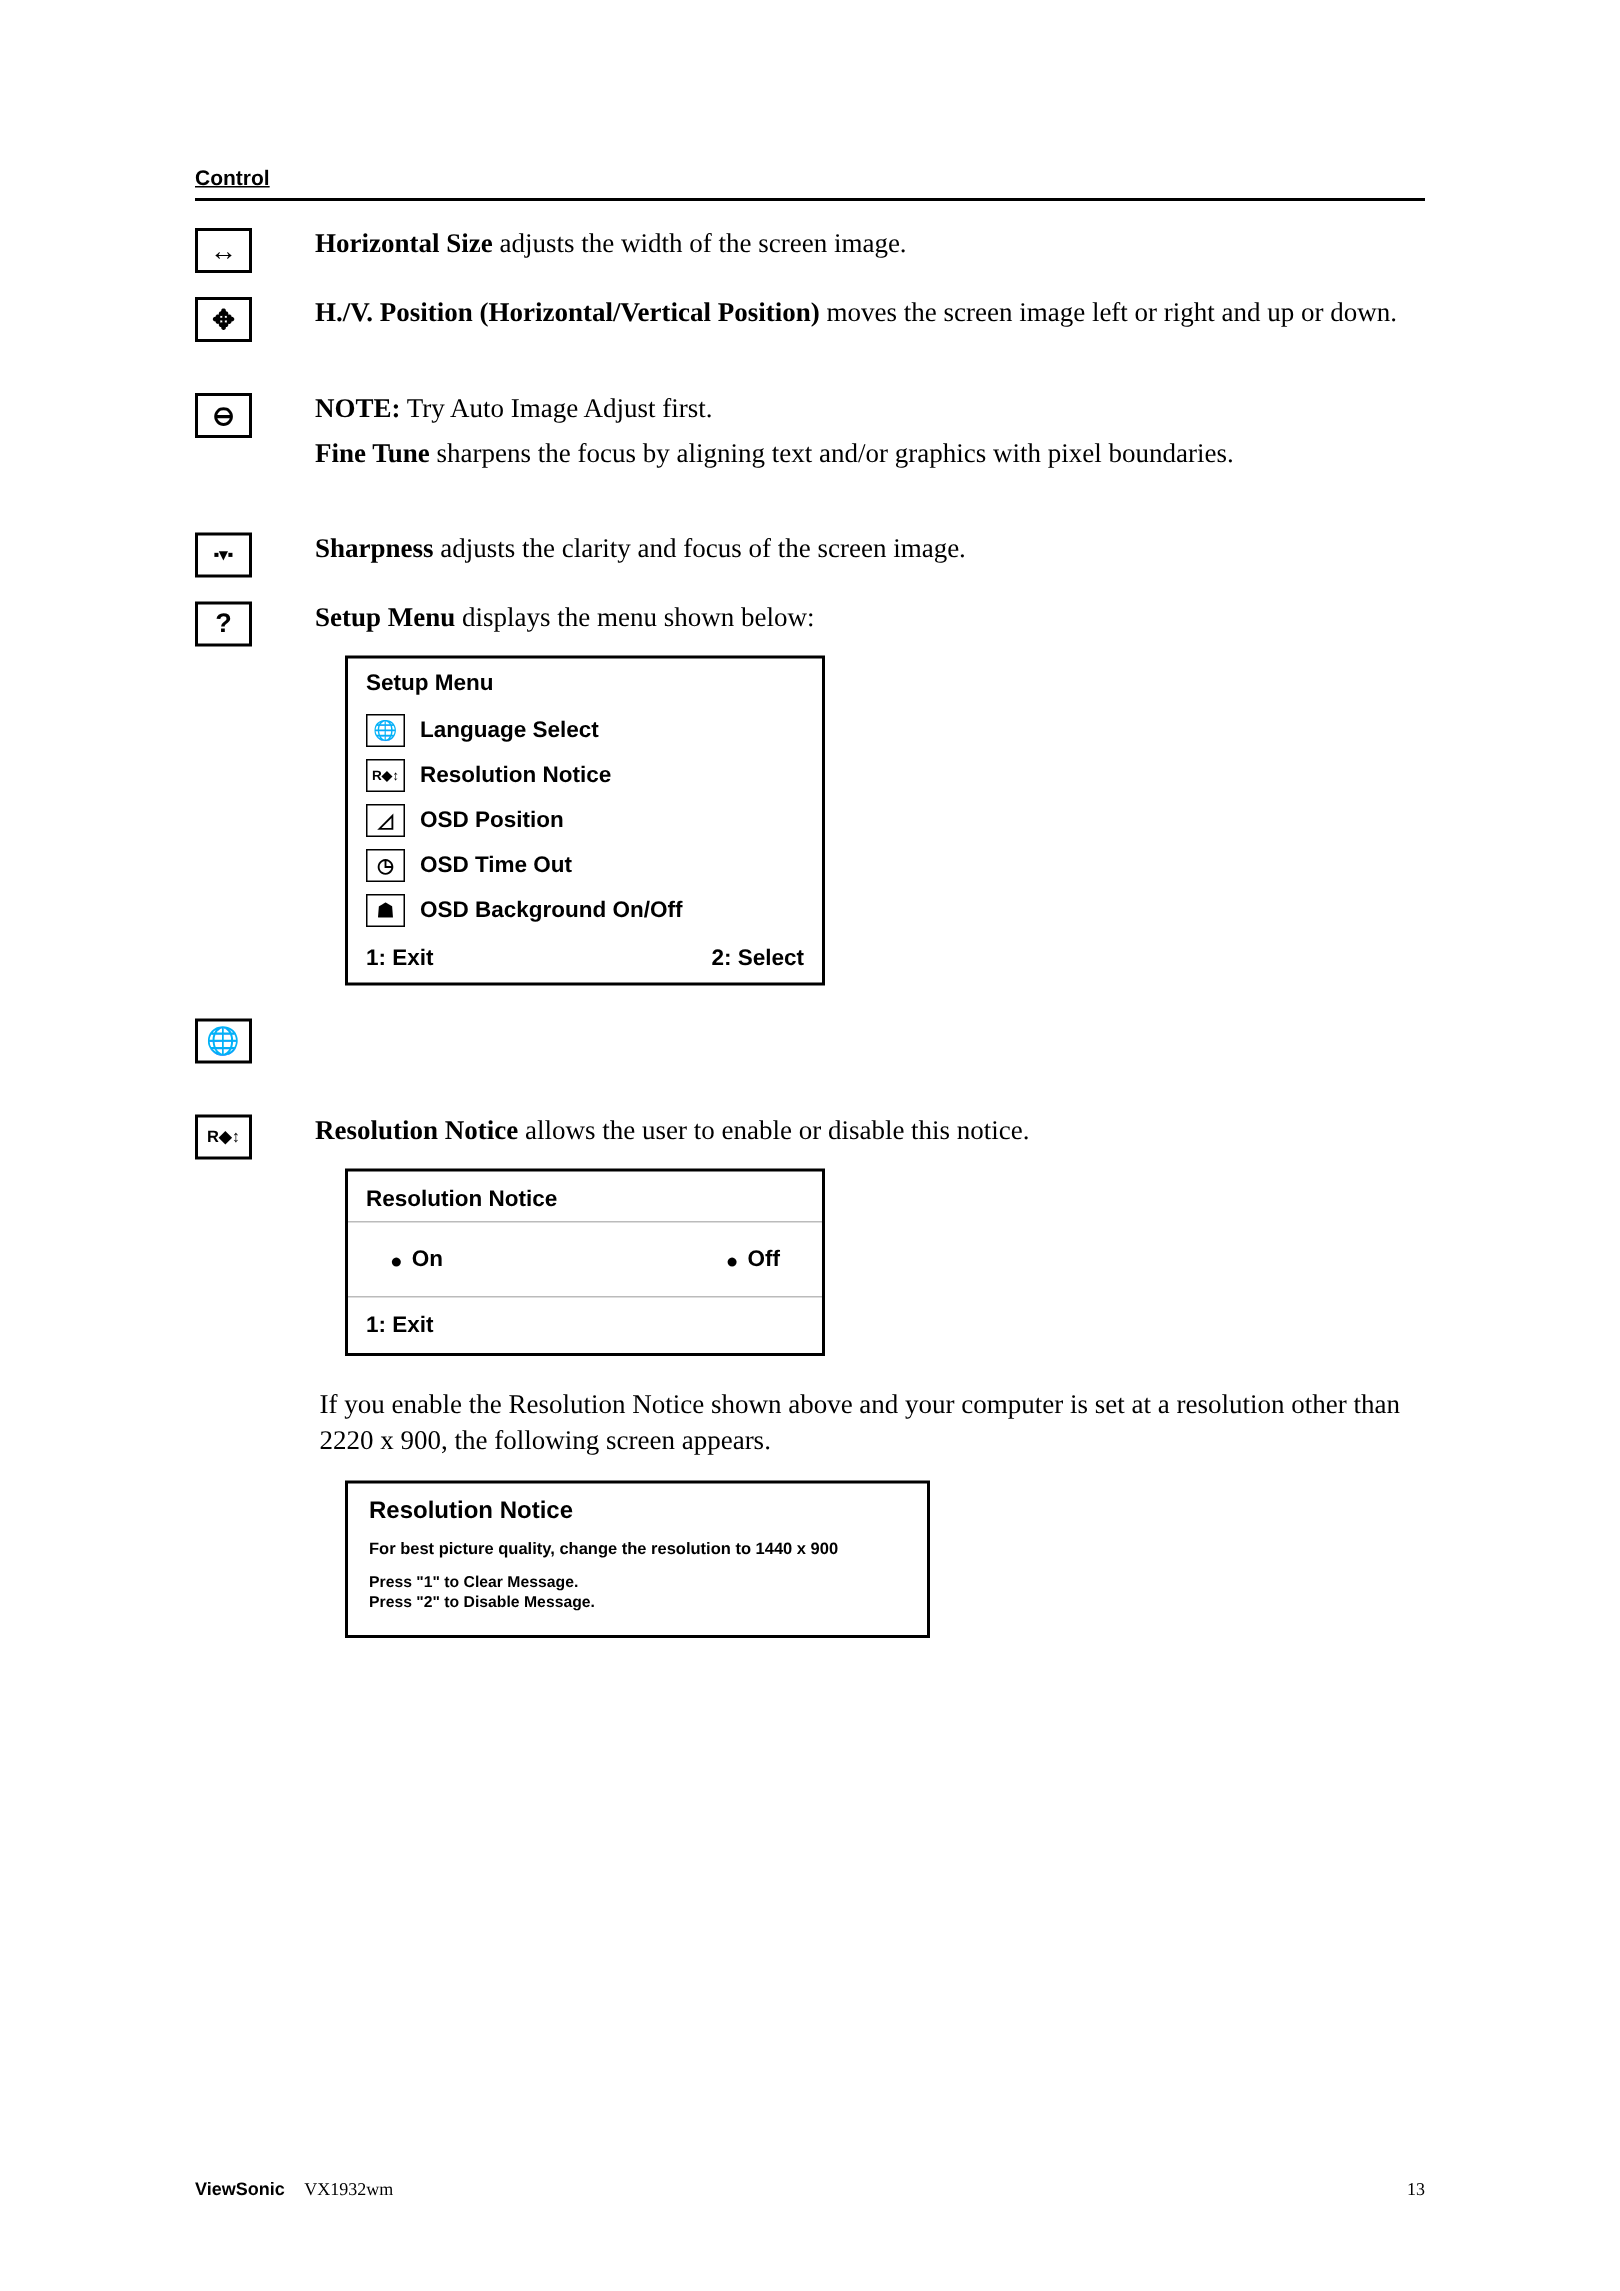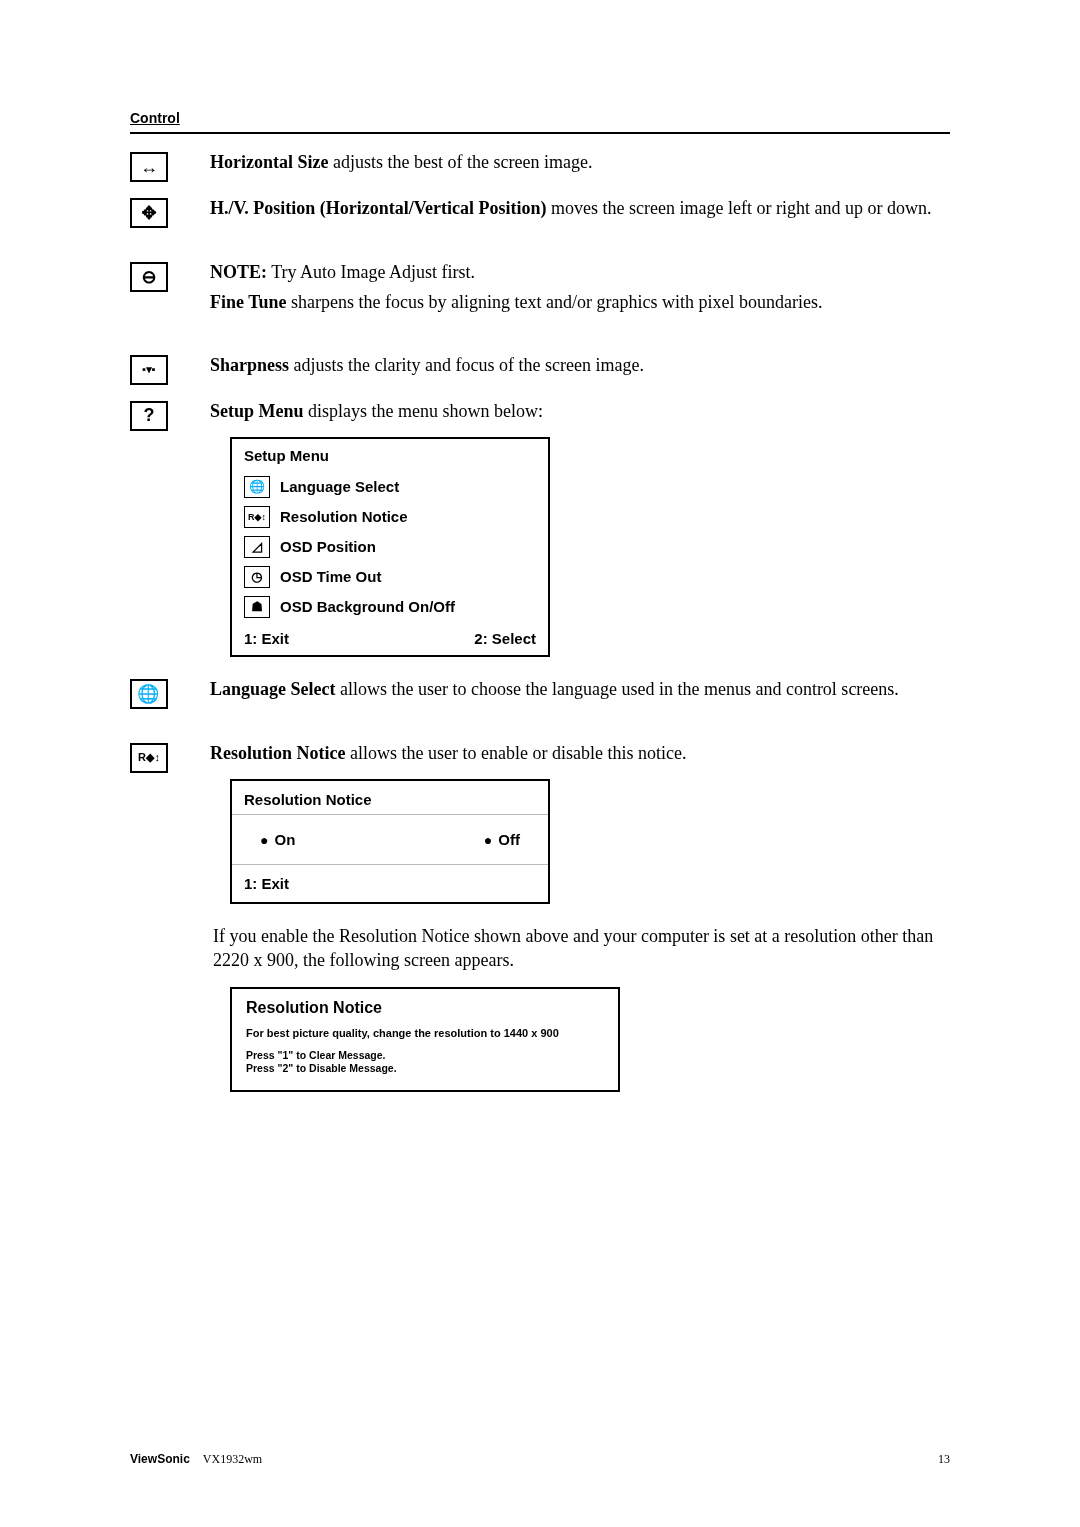--- a/index.html
+++ b/index.html
@@ -126,21 +126,21 @@
 
 <div class="header-row">
   <div>Control</div>
 </div>
 
 <div class="entry">
   <div class="icon-cell">
       <div class="icon-box">↔</div>
     </div>
   <div class="desc">
-      <p><b>Horizontal Size</b><span> adjusts the best of the screen image.</span></p>
+      <p><b>Horizontal Size</b><span> adjusts the width of the screen image.</span></p>
     </div>
 </div>
 
 <div class="entry" style="margin-top:-18px;">
   <div class="icon-cell">
       <div class="icon-box">✥</div>
     </div>
   <div class="desc">
       <p><b>H./V. Position (Horizontal/Vertical Position)</b><span> moves the screen image left or right and up or down.</span></p>
     </div>
@@ -197,23 +197,20 @@
         <span>1: Exit</span>
         <span>2: Select</span>
       </div>
     </div>
   </div>
 </div>
 
 <div class="entry" style="margin-top:-12px;">
   <div class="icon-cell">
       <div class="icon-box">🌐</div>
-    </div>
-  <div class="desc">
-      <p><b>Language Select</b><span> allows the user to choose the language used in the menus and control screens.</span></p>
     </div>
 </div>
 
 <div class="entry">
   <div class="icon-cell">
       <div class="icon-box" style="font-size:11px;">R◆↕</div>
     </div>
   <div class="desc">
     <p><b>Resolution Notice</b><span> allows the user to enable or disable this notice.</span></p>
     <div class="res-panel">

